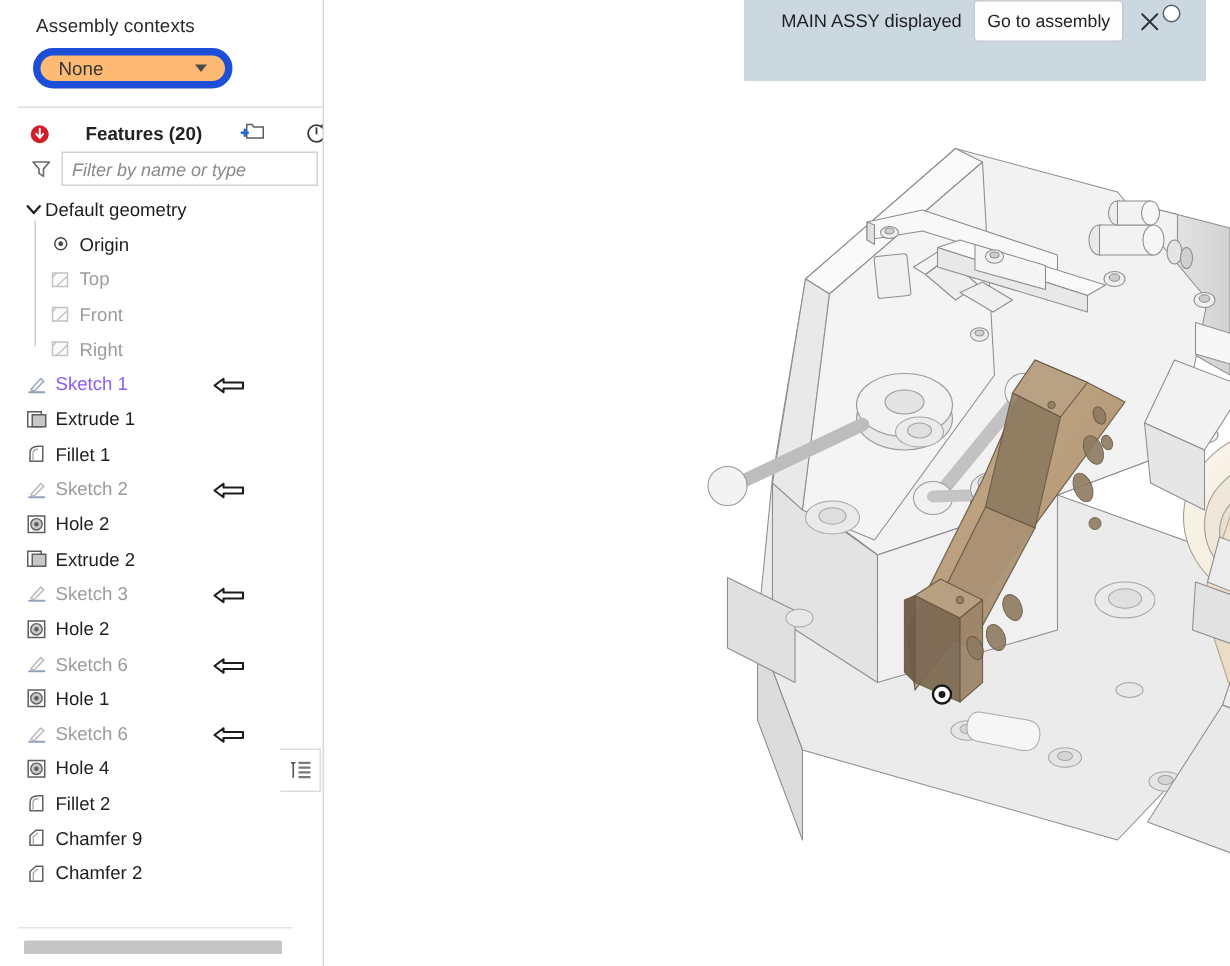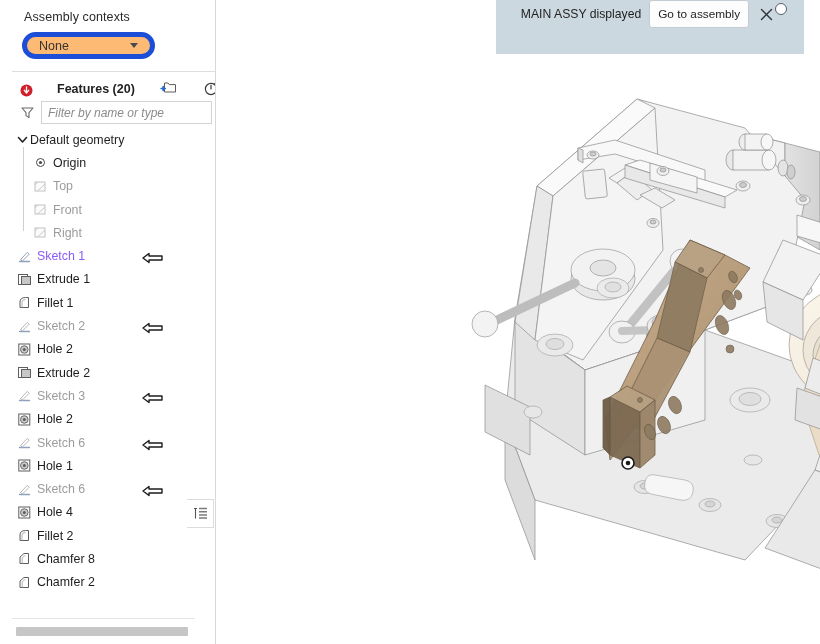--- a/index.html
+++ b/index.html
@@ -744,21 +744,21 @@
           </span>
           <span class="row-label">Fillet 2</span>
         </div>
         <div class="tree-row">
           <span class="row-icon">
             <svg width="15" height="15" viewBox="0 0 15 15">
     <path d="M3,12.5 L3,6 L7,2.5 L11.5,2.5 L11.5,12.5 Z" fill="#ffffff" stroke="#5e5e5e" stroke-width="1" stroke-linejoin="round"></path>
     <path d="M5.2,12.5 L5.2,6.8 L8.3,4.3" fill="none" stroke="#a8a8a8" stroke-width="0.9"></path>
   </svg>
           </span>
-          <span class="row-label">Chamfer 8</span>
+          <span class="row-label">Chamfer 9</span>
         </div>
         <div class="tree-row">
           <span class="row-icon">
             <svg width="15" height="15" viewBox="0 0 15 15">
     <path d="M3,12.5 L3,6 L7,2.5 L11.5,2.5 L11.5,12.5 Z" fill="#ffffff" stroke="#5e5e5e" stroke-width="1" stroke-linejoin="round"></path>
     <path d="M5.2,12.5 L5.2,6.8 L8.3,4.3" fill="none" stroke="#a8a8a8" stroke-width="0.9"></path>
   </svg>
           </span>
           <span class="row-label">Chamfer 2</span>
         </div>

